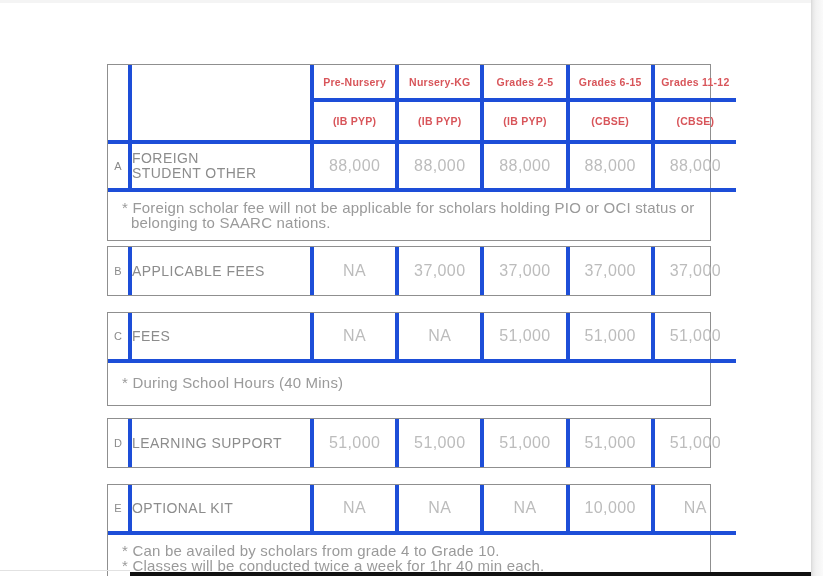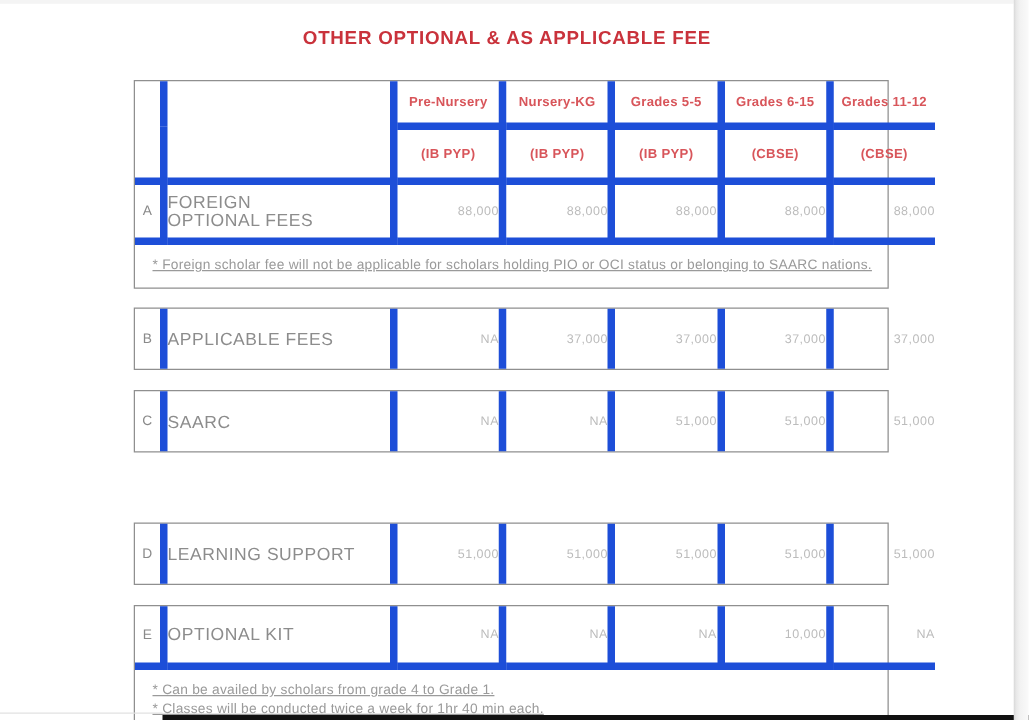--- a/index.html
+++ b/index.html
@@ -55,21 +55,21 @@
     border: 1px solid #8f8f8f;
     background: #ffffff;
   }
 
   table.grid {
     border-collapse: collapse;
     width: 100%;
     table-layout: fixed;
   }
   table.grid td {
-    border: 6px solid #1d4ed8;
+    border: 4px solid #1d4ed8;
     padding: 0;
     vertical-align: middle;
   }
   table.grid tr:first-child td { border-top: none; }
   table.grid tr:last-child td { border-bottom: none; }
   table.grid td:first-child { border-left: none; }
   table.grid td:last-child { border-right: none; }
 
   .col-letter  { width: 20px;  text-align: center; }
   .col-label   { width: 178px; }
@@ -82,48 +82,47 @@
     letter-spacing: .3px;
   }
   .label-cell {
     font-size: 14px;
     color: #8c8c8c;
     letter-spacing: .45px;
     padding-left: 9px;
     line-height: 15px;
   }
   .val-cell {
-    font-size: 10px;
+    font-size: 16px;
     color: #bcbcbc;
-    text-align: right;
+    text-align: center;
     letter-spacing: .4px;
   }
 
   
   .hdr-blank { height: 72px; }
   .hdr-cell-top, .hdr-cell-bot {
     text-align: center;
     color: #d8555a;
     font-size: 10.5px;
     font-weight: bold;
     letter-spacing: .25px;
   }
   .hdr-cell-top { height: 33px; }
   .hdr-cell-bot { height: 38px; font-weight: bold; }
 
   .row-h { height: 48px; }
 
   .note {
-    font-size: 11px;
+    font-size: 15px;
     color: #9a9a9a;
     line-height: 14.5px;
     letter-spacing: .2px;
     padding: 9px 14px 10px 23px;
     text-indent: -9px;
-    text-decoration: underline;
   }
   .note-line { display: block; }
 
   #bottom-bar {
     position: absolute;
     left: 130px;
     top: 572px;
     width: 693px;
     height: 4px;
     background: #111111;
@@ -145,46 +144,45 @@
     background: #f4f4f4;
   }
 </style>
 </head>
 <body>
 
 <div id="page">
 
   <div id="top-hair"></div>
 
-  <div id="title">OTHER OPTIONAL &amp; AS APPLICABLE FEE</div>
 
   <div class="block" id="block-a" style="top:64px;">
     <table class="grid">
       <tbody>
           <tr>
         <td class="col-letter" rowspan="2"></td>
         <td class="col-label hdr-blank" rowspan="2"></td>
         <td class="col-val hdr-cell-top">Pre-Nursery</td>
         <td class="col-val hdr-cell-top">Nursery-KG</td>
-        <td class="col-val hdr-cell-top">Grades 5-5</td>
+        <td class="col-val hdr-cell-top">Grades 2-5</td>
         <td class="col-val hdr-cell-top">Grades 6-15</td>
         <td class="col-val hdr-cell-top">Grades 11-12</td>
       </tr>
       <tr>
         <td class="col-val hdr-cell-bot">(IB PYP)</td>
         <td class="col-val hdr-cell-bot">(IB PYP)</td>
         <td class="col-val hdr-cell-bot">(IB PYP)</td>
         <td class="col-val hdr-cell-bot">(CBSE)</td>
         <td class="col-val hdr-cell-bot">(CBSE)</td>
       </tr>
       <tr class="row-h">
         <td class="col-letter letter-cell">A</td>
         <td class="col-label label-cell">
           <span class="note-line">FOREIGN</span>
-          <span class="note-line">OPTIONAL FEES</span>
+          <span class="note-line">STUDENT OTHER</span>
         </td>
         <td class="col-val val-cell">88,000</td>
         <td class="col-val val-cell">88,000</td>
         <td class="col-val val-cell">88,000</td>
         <td class="col-val val-cell">88,000</td>
         <td class="col-val val-cell">88,000</td>
       </tr>
       <tr>
         <td colspan="7">
           <div class="note">* Foreign scholar fee will not be applicable for scholars holding PIO or OCI status or belonging to SAARC nations.</div>
@@ -208,26 +206,31 @@
       </tr>
     </tbody>
       </table>
   </div>
 
   <div class="block" id="block-c" style="top:312px;">
     <table class="grid">
       <tbody>
           <tr class="row-h">
         <td class="col-letter letter-cell">C</td>
-        <td class="col-label label-cell">SAARC</td>
-        <td class="col-val val-cell">NA</td>
-        <td class="col-val val-cell">NA</td>
-        <td class="col-val val-cell">51,000</td>
-        <td class="col-val val-cell">51,000</td>
-        <td class="col-val val-cell">51,000</td>
+        <td class="col-label label-cell">FEES</td>
+        <td class="col-val val-cell">NA</td>
+        <td class="col-val val-cell">NA</td>
+        <td class="col-val val-cell">51,000</td>
+        <td class="col-val val-cell">51,000</td>
+        <td class="col-val val-cell">51,000</td>
+      </tr>
+      <tr>
+        <td colspan="7">
+          <div class="note" style="padding-top:13px;padding-bottom:14px;">* During School Hours (40 Mins)</div>
+        </td>
       </tr>
     </tbody>
       </table>
   </div>
 
   <div class="block" id="block-d" style="top:418px;">
     <table class="grid">
       <tbody>
           <tr class="row-h">
         <td class="col-letter letter-cell">D</td>
@@ -250,21 +253,21 @@
         <td class="col-label label-cell">OPTIONAL KIT</td>
         <td class="col-val val-cell">NA</td>
         <td class="col-val val-cell">NA</td>
         <td class="col-val val-cell">NA</td>
         <td class="col-val val-cell">10,000</td>
         <td class="col-val val-cell">NA</td>
       </tr>
       <tr>
         <td colspan="7">
           <div class="note">
-            <span class="note-line">* Can be availed by scholars from grade 4 to Grade 1.</span>
+            <span class="note-line">* Can be availed by scholars from grade 4 to Grade 10.</span>
             <span class="note-line">* Classes will be conducted twice a week for 1hr 40 min each.</span>
           </div>
         </td>
       </tr>
     </tbody>
       </table>
   </div>
 
   <div id="bottom-hair"></div>
 </div>

